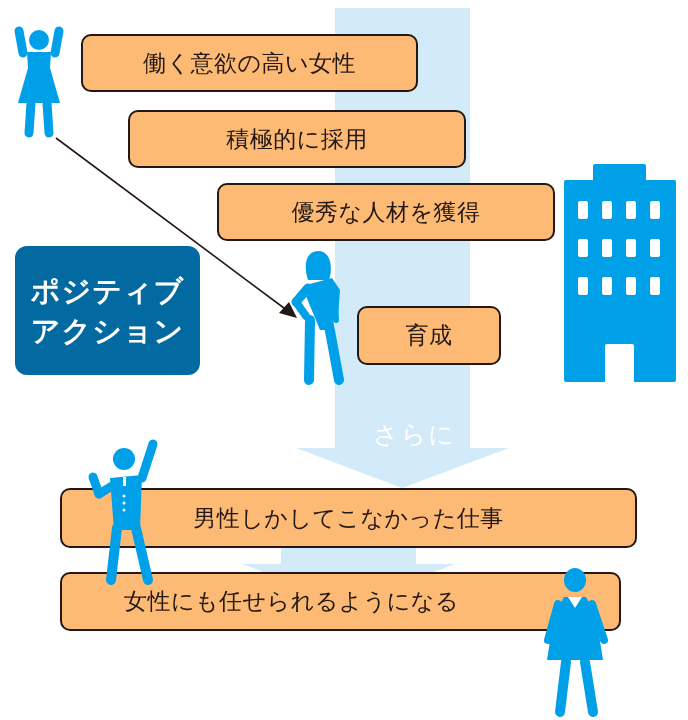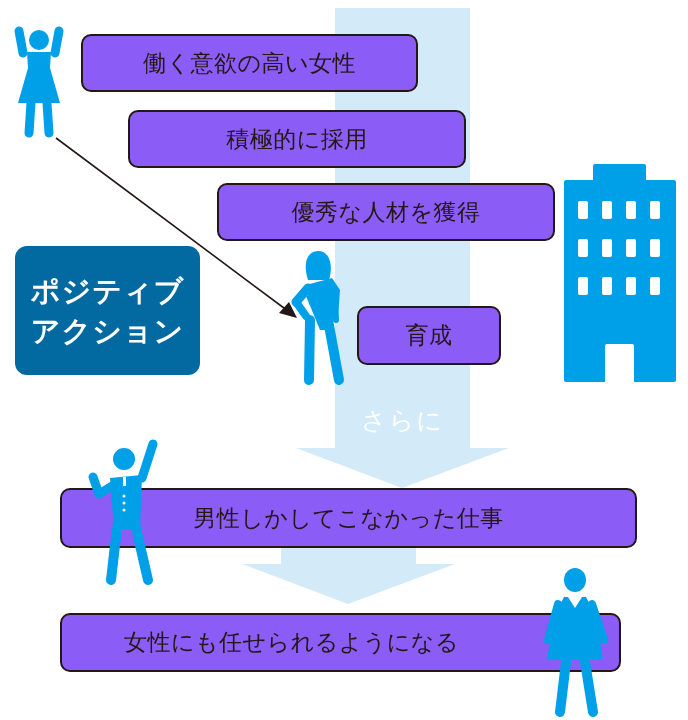--- a/index.html
+++ b/index.html
@@ -2,21 +2,21 @@
 <html><head>
   <meta charset="utf-8">
   <style>
     html, body { margin: 0; padding: 0; background: #ffffff; }
     body { width: 688px; height: 720px; position: relative; overflow: hidden;
            font-family: "DejaVu Sans", "Liberation Sans", sans-serif; }
     .layer { position: absolute; left: 0; top: 0; width: 688px; height: 720px; }
     .box {
       position: absolute;
       box-sizing: border-box;
-      background: #8b5cf6;
+      background: #fdba74;
       border: 2px solid #231815;
       border-radius: 10px;
       display: flex; align-items: center; justify-content: center;
       color: #231815;
       font-size: 23px;
       letter-spacing: 0.5px;
       white-space: nowrap;
     }
     .badge {
       position: absolute;
@@ -25,25 +25,26 @@
       border-radius: 12px;
       color: #ffffff;
       font-size: 29px;
       font-weight: bold;
       line-height: 40px;
       display: flex; flex-direction: column; align-items: center; justify-content: center;
       letter-spacing: 1px;
     }
     .sarani {
       position: absolute;
-      left: 335px; top: 404px; width: 135px;
+      left: 335px; top: 418px; width: 135px;
       text-align: center;
       color: #ffffff;
       font-size: 25px;
       letter-spacing: 2px;
+      padding-left: 12px;
     }
   </style>
 </head>
 <body>
 
 <svg class="layer" viewBox="0 0 688 720" xmlns="http://www.w3.org/2000/svg">
 
   <polygon points="335,8 470,8 470,448 509,448 402,488 296,448 335,448" fill="#d3ebf8"></polygon>
 
   <polygon points="281,548 416,548 416,564 455,564 348,604 242,564 281,564" fill="#d3ebf8"></polygon>
@@ -63,21 +64,21 @@
 </div>
 <div class="box" style="left:357px;top:258px;width:144px;height:59px;margin-top:48px;">
   <span>育成</span>
 </div>
 
 <div class="sarani">さらに</div>
 
 <div class="box" style="left:60px;top:488px;width:577px;height:60px;font-family:Liberation Serif, serif;">
   <span>男性しかしてこなかった仕事</span>
 </div>
-<div class="box" style="left:60px;top:613px;width:561px;height:59px;justify-content:flex-start;padding-left:62px;text-align:center;">
+<div class="box" style="left:60px;top:572px;width:561px;height:59px;justify-content:flex-start;padding-left:62px;text-align:center;">
   <span>女性にも任せられるようになる</span>
 </div>
 
 <div class="badge">
   <span>ポジティブ</span>
   <span>アクション</span>
 </div>
 
 <svg class="layer" viewBox="0 0 688 720" xmlns="http://www.w3.org/2000/svg">
 

